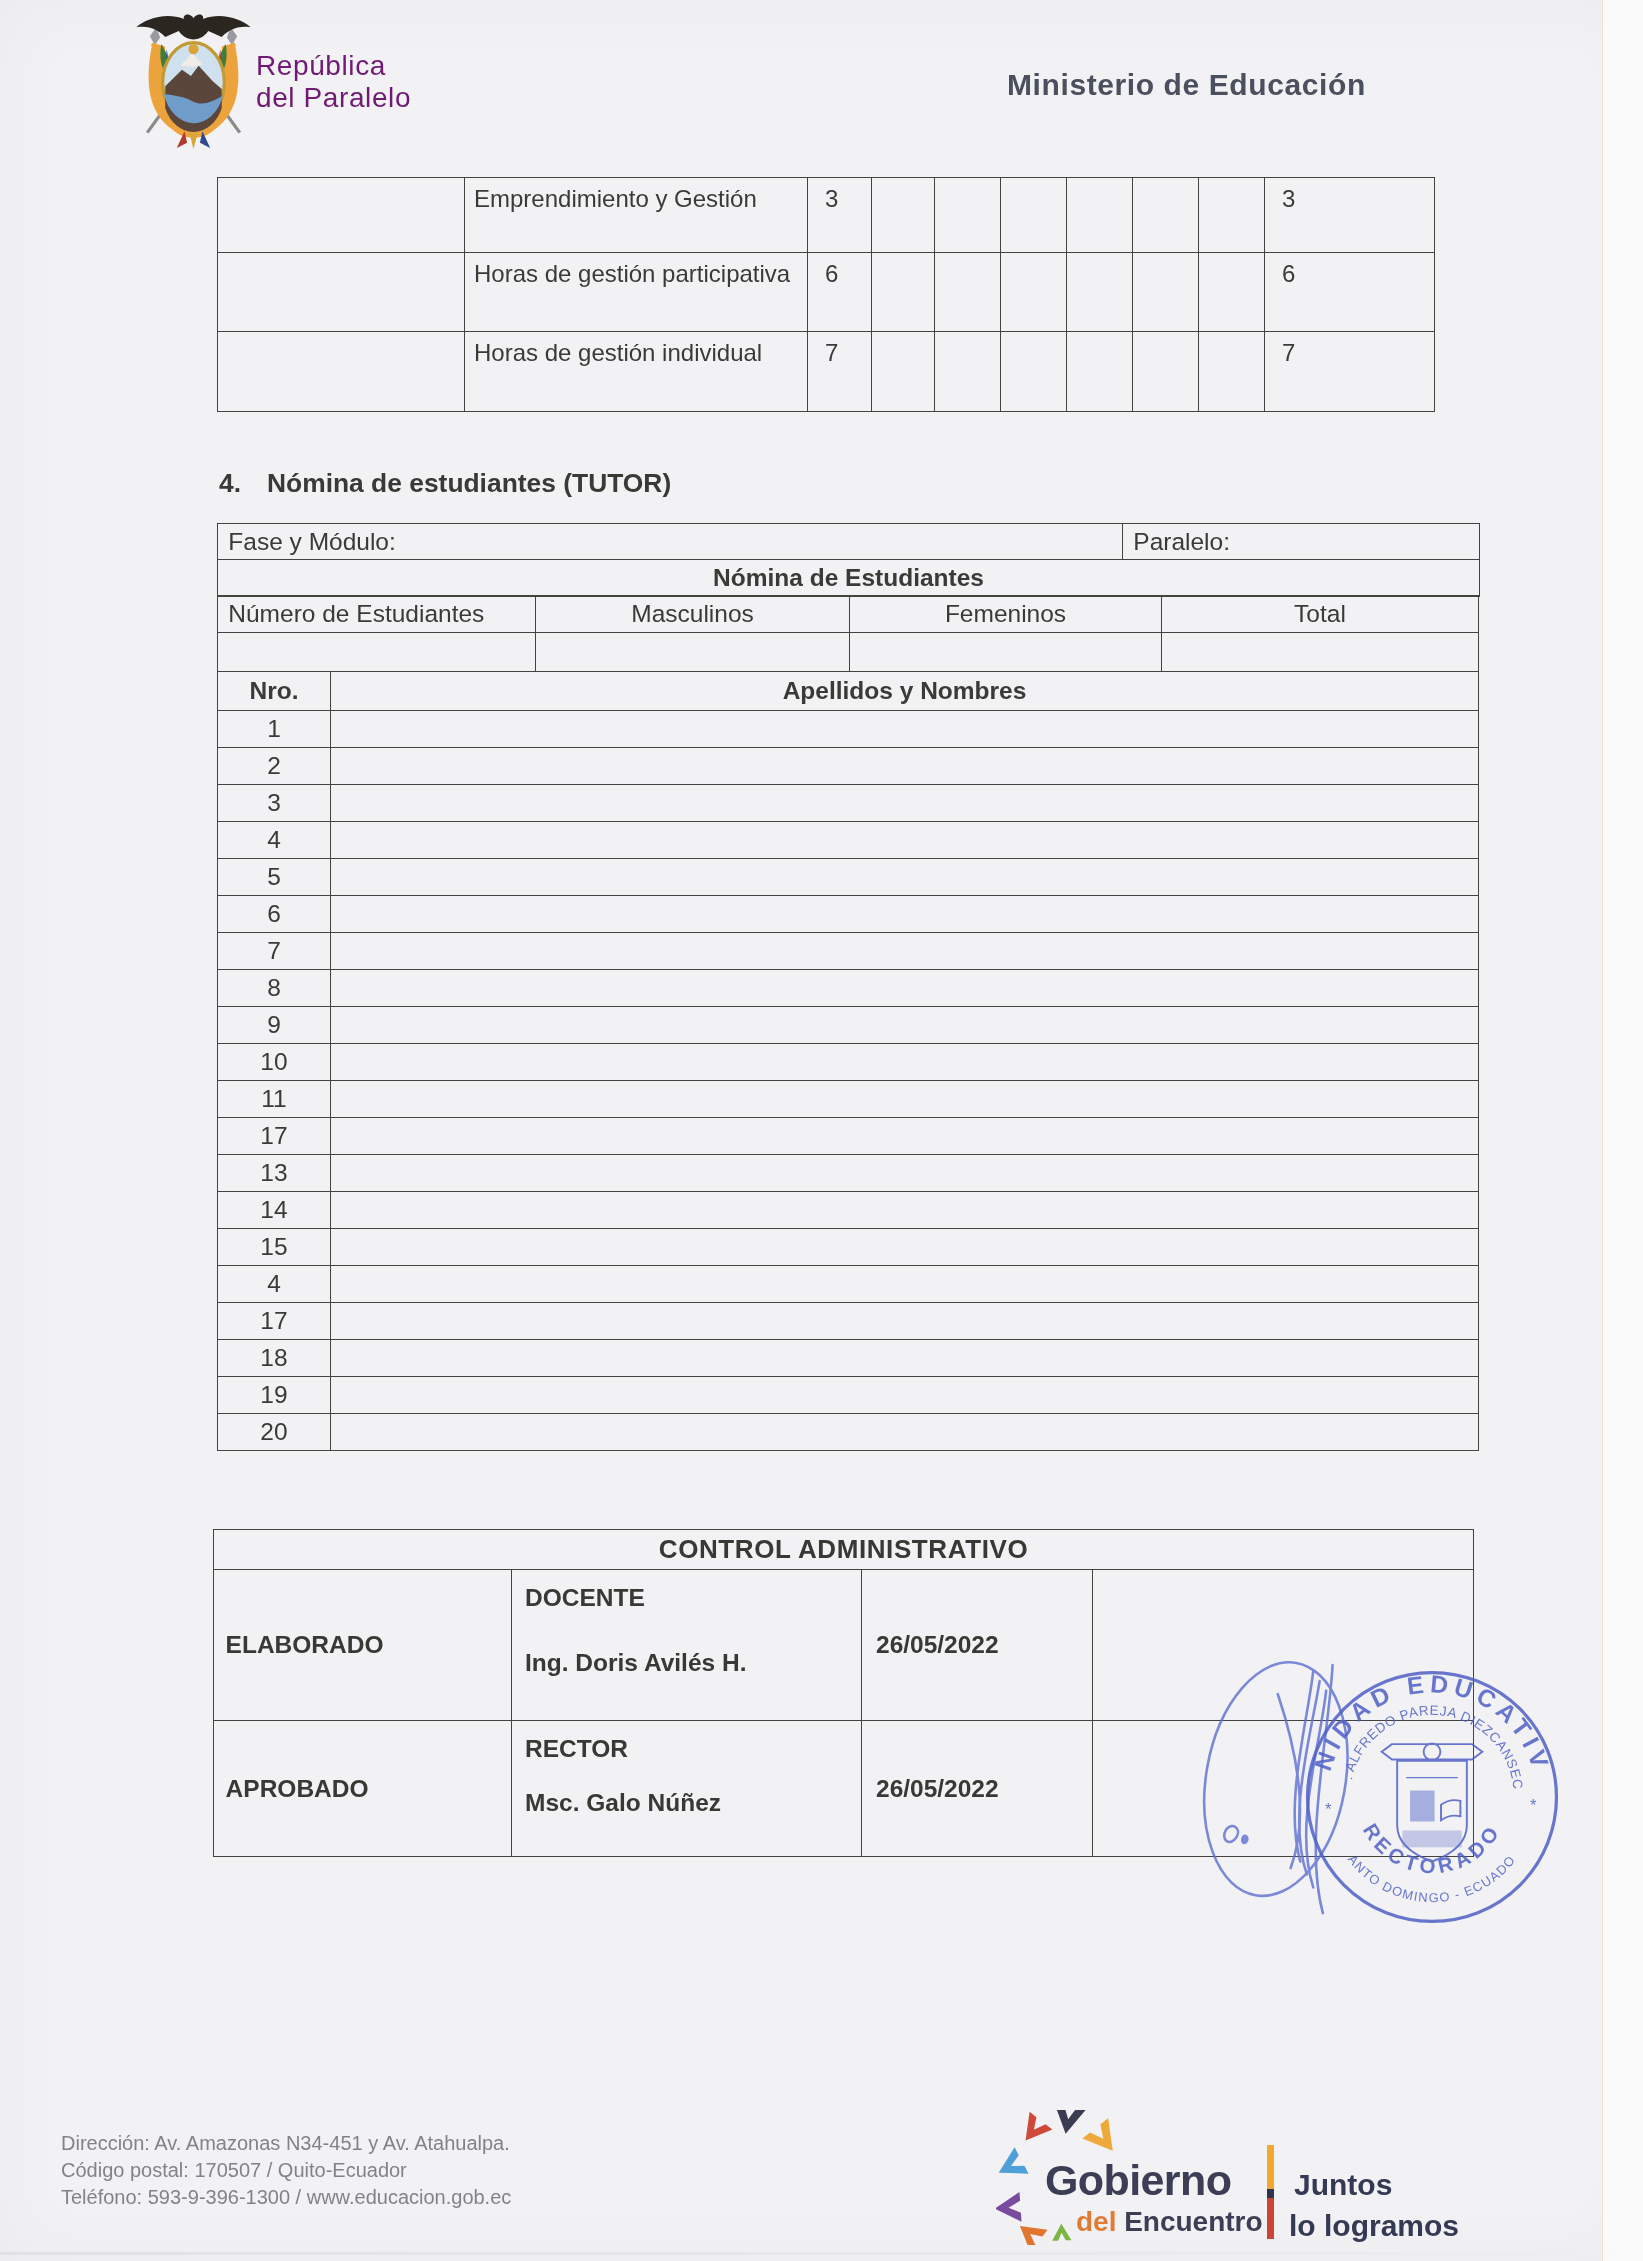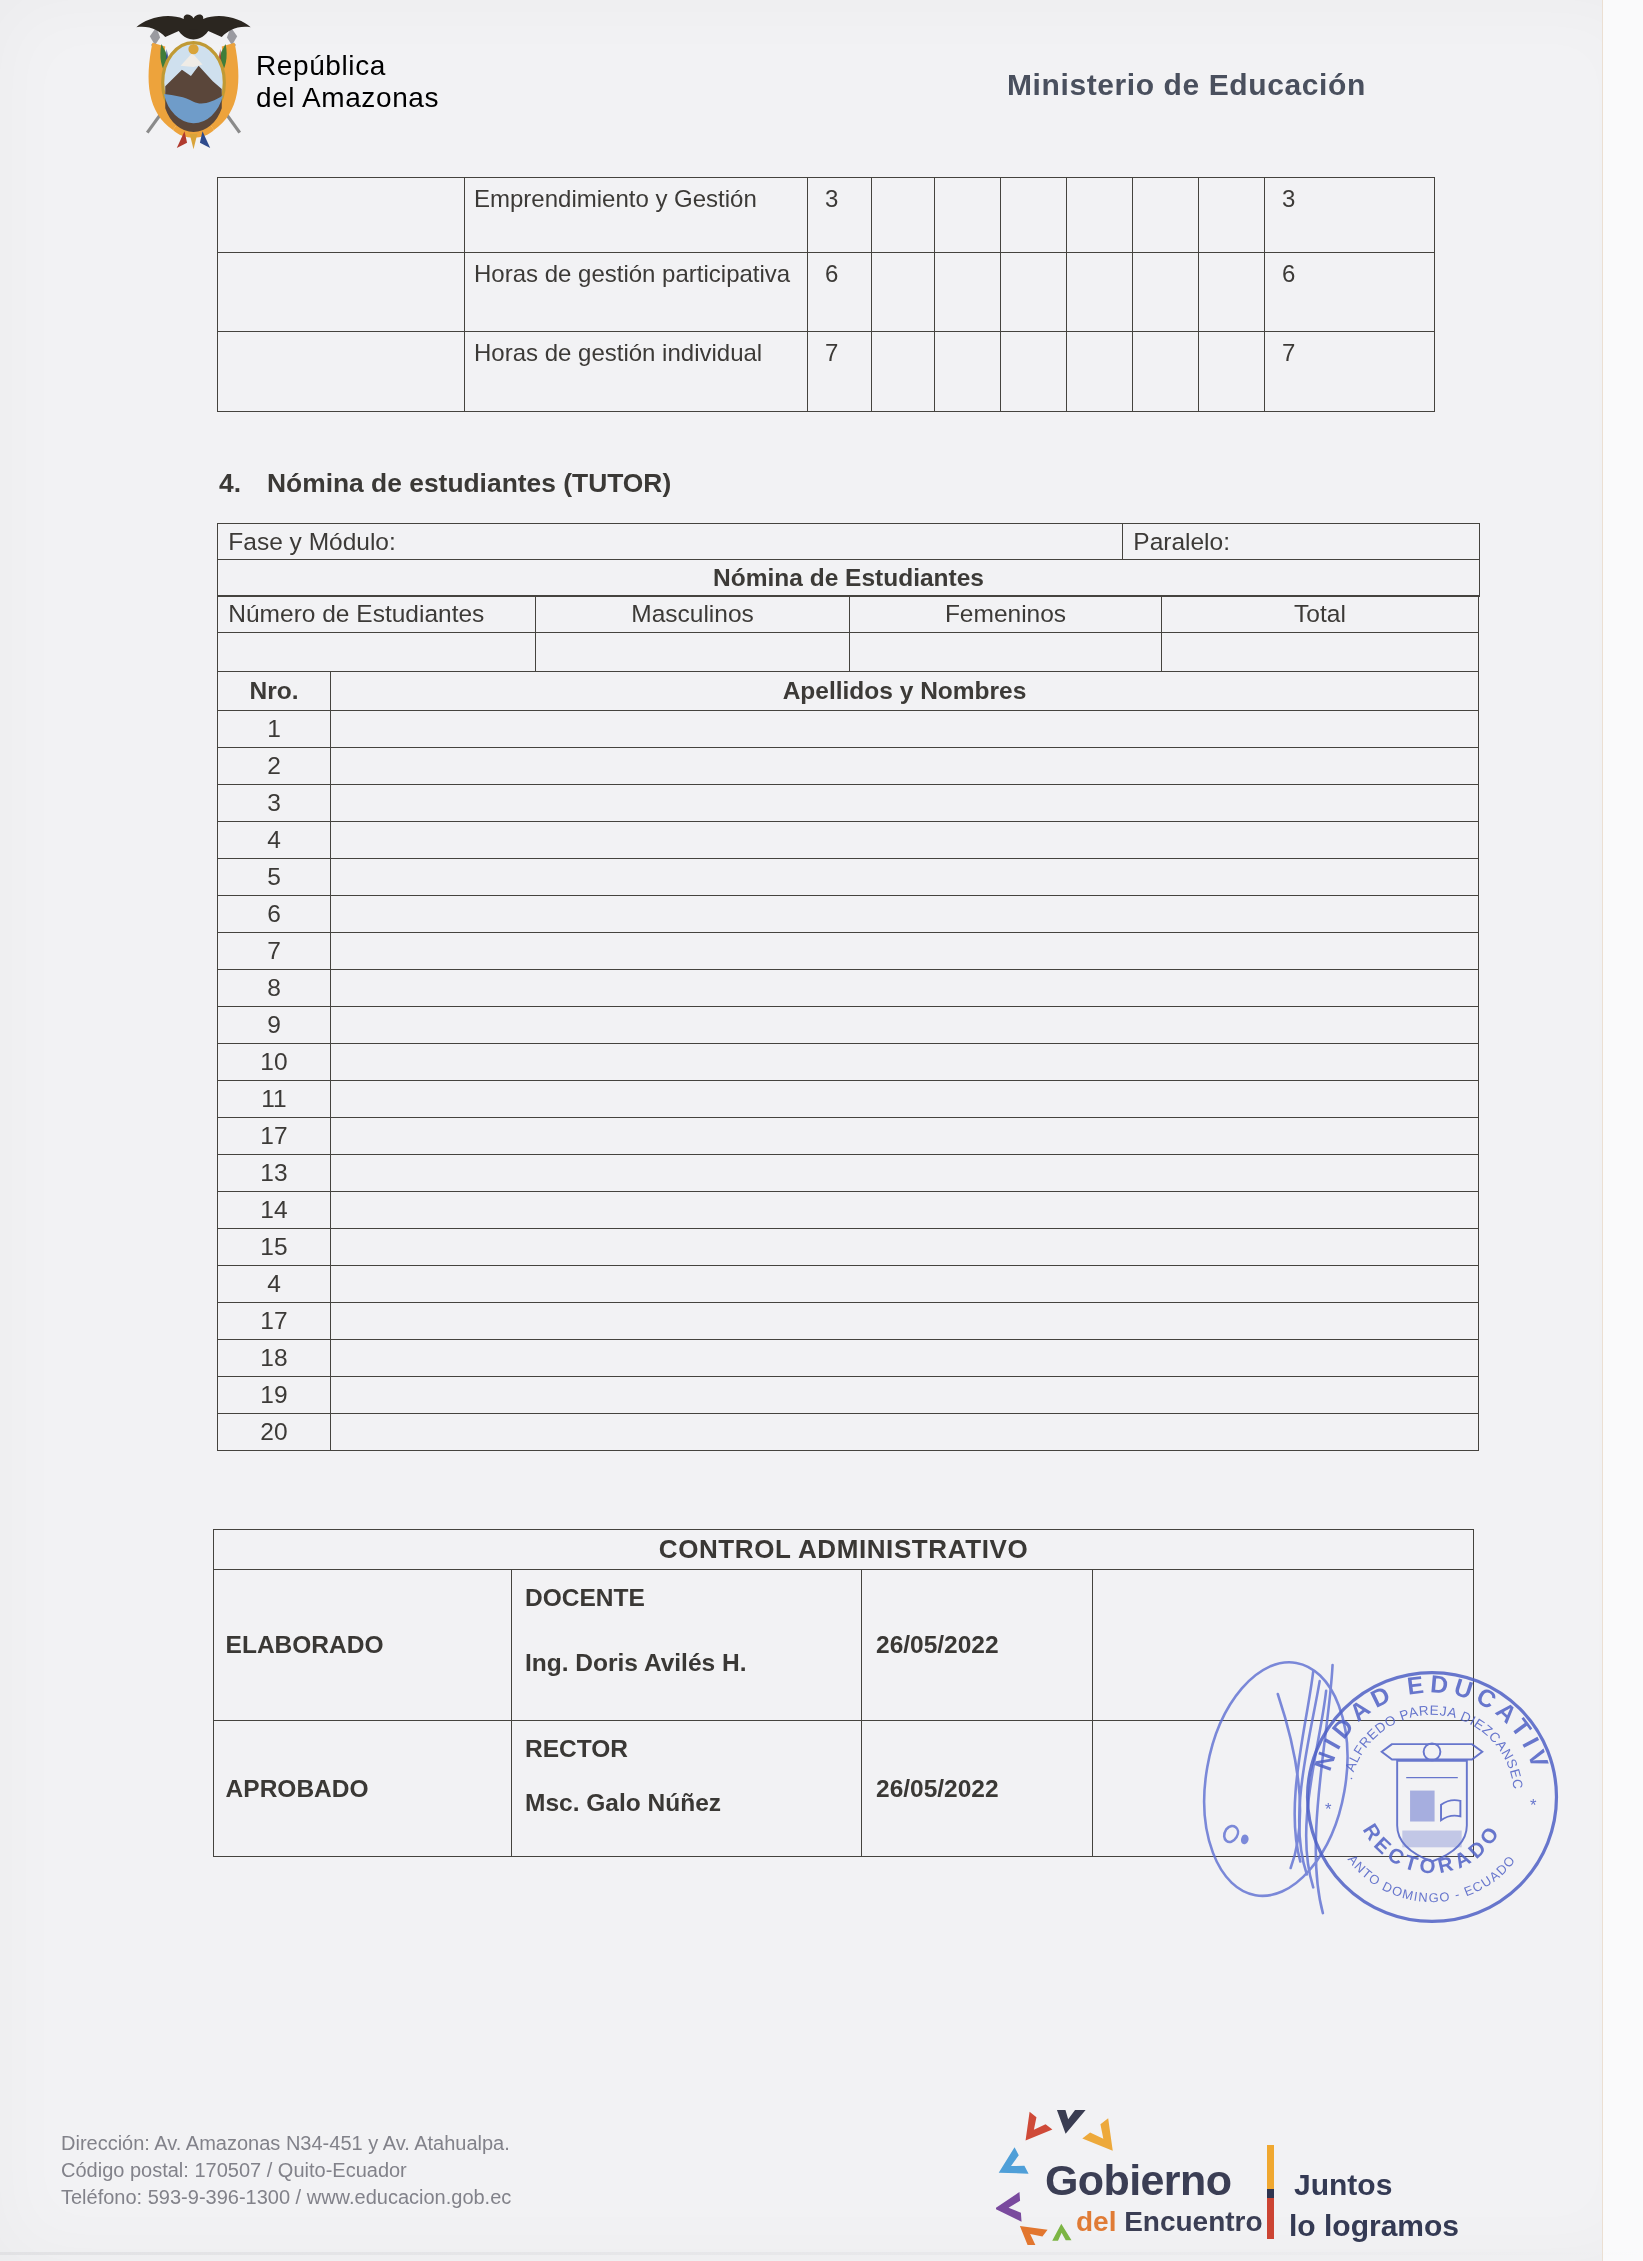--- a/index.html
+++ b/index.html
@@ -10,21 +10,21 @@
     background:#f2f2f4; overflow:hidden; color:#3c3a37;
     box-shadow: inset 0 0 77px rgba(0,0,0,0.03);
   }
   .scan-right-strip { position:absolute; top:0; right:0; width:41px; height:100%;
     background:#fafafb; border-left:1.3px solid #ecdfd2; }
   .scan-bottom-line { position:absolute; left:0; bottom:6.4px; width:100%; height:2.6px;
     background:linear-gradient(to right,#d9d9dc 0%,#e4e4e7 60%,transparent 100%); opacity:.6; }
 
   
   .republic-text { position:absolute; left:256px; top:50px; font-size:28px; line-height:32px;
-    color:#000000; letter-spacing:0.6px; }
+    color:#701a75; letter-spacing:0.6px; }
   .ministry-text { position:absolute; left:1007px; top:68px; font-size:30px; font-weight:bold;
     color:#4a505e; letter-spacing:0.6px;text-align:right; }
   .crest { position:absolute; left:128px; top:3.9px; }
 
   
   table { border-collapse:collapse; table-layout:fixed; }
   td { border:1.3px solid #45433e; overflow:hidden; }
   .outer { border:1.9px solid #3f3d38; }
 
   
@@ -108,21 +108,21 @@
     <path d="M82,96 l18,-20 16,18 -14,4 z" fill="#f0ece6"></path>
     <circle cx="102" cy="70" r="8" fill="#d9a43a"></circle>
 
     <path d="M88,198 l-12,26 16,-8 z" fill="#b03a2e"></path>
     <path d="M116,198 l12,26 -16,-8 z" fill="#2e4a8c"></path>
     <path d="M96,202 h12 l-6,24 z" fill="#d9a43a"></path>
   </svg>
 
   <div class="republic-text">
     <div>República</div>
-    <div>del Amazonas</div>
+    <div>del Paralelo</div>
   </div>
   <div class="ministry-text">Ministerio de Educación</div>
 
   <table class="top-table outer">
     <colgroup>
       <col style="width:247px">
         <col style="width:343px">
         <col style="width:64px">
       <col style="width:63px">
         <col style="width:66px">

